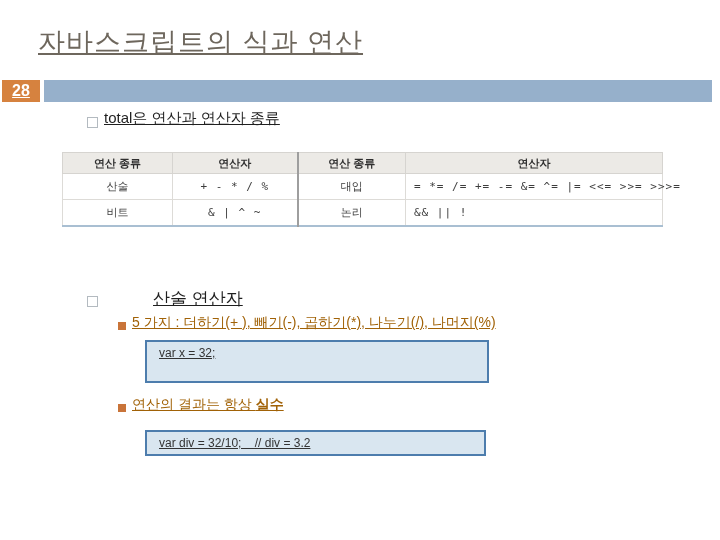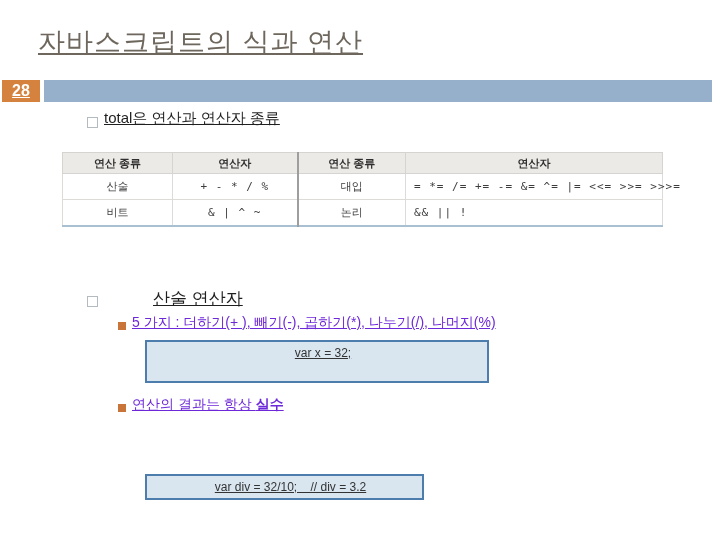--- a/index.html
+++ b/index.html
@@ -20,21 +20,21 @@
     left:2px;top:80px;width:38px;height:22px;background:#d6823f;
     color:#ffffff;font-size:16px;font-weight:bold;text-align:center;line-height:22px;
   }
   .band-bar{left:44px;top:80px;width:668px;height:22px;background:#96b0cb;}
 
   
   .sq-outline{width:9px;height:9px;border:1px solid #b3bac0;background:#fff;}
   .sq-fill{width:8px;height:8px;background:#c97439;}
   .b1-text{font-size:15px;color:#1f1f1f;white-space:nowrap;}
   .b1-text-lg{font-size:17px;color:#1f1f1f;white-space:nowrap;}
-  .b2-text{font-size:14px;color:#6d28d9;white-space:nowrap;}
+  .b2-text{font-size:14px;color:#a16207;white-space:nowrap;}
   .b2-text b{font-weight:bold;}
 
   
   .optable{
     position:absolute;left:62px;top:152px;width:600px;
     border-collapse:collapse;table-layout:fixed;
     border:1px solid #dcdad6;border-bottom:2px solid #a9bfd2;
   }
   .optable th{
     height:20px;background:#eceae6;font-size:11px;font-weight:bold;color:#2f2f2f;
@@ -46,23 +46,23 @@
   }
   .optable .ops{font-family:"DejaVu Sans Mono","Liberation Mono",monospace;letter-spacing:1px;}
   .optable .ops-left{text-align:left;padding-left:8px;}
   .optable .mid-divider{border-right:2px solid #9e9e9e;}
 
   
   .codebox{
     background:#d9e6f0;border:2px solid #4d7dad;box-sizing:border-box;
     font-size:12px;color:#333333;
   }
-  .codebox .codeline{white-space:pre;padding-left:12px;line-height:19px;text-align:center;}
+  .codebox .codeline{white-space:pre;padding-left:12px;line-height:19px;}
   .codebox1{left:145px;top:340px;width:344px;height:43px;padding-top:2px;}
-  .codebox2{left:145px;top:430px;width:279px;height:26px;margin-top:44px;}
+  .codebox2{left:145px;top:430px;width:341px;height:26px;}
   .codebox2 .codeline{line-height:22px;}
 </style>
 </head>
 <body>
 
 <h1 class="abs slide-title">자바스크립트의 식과 연산</h1>
 
 <div class="abs page-num">28</div>
 <div class="abs band-bar"></div>
 

